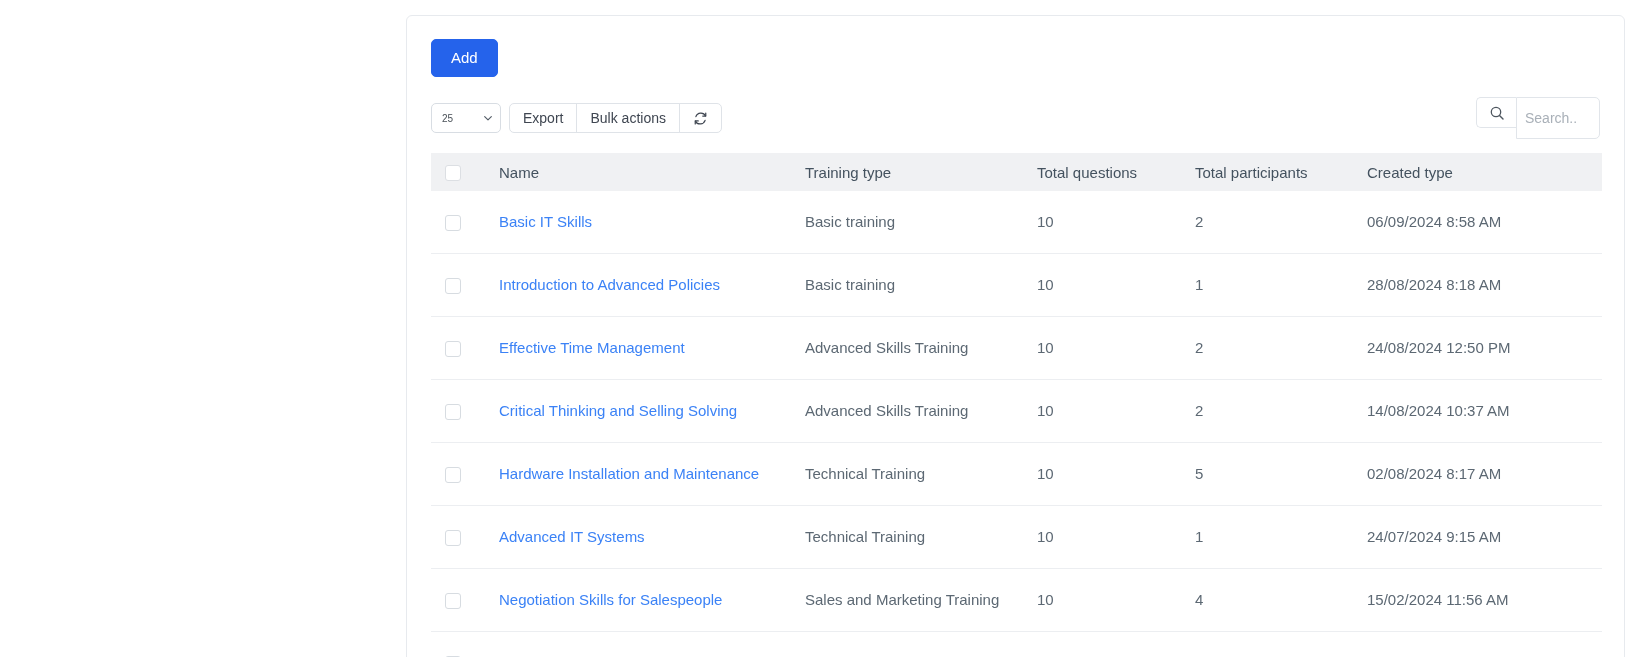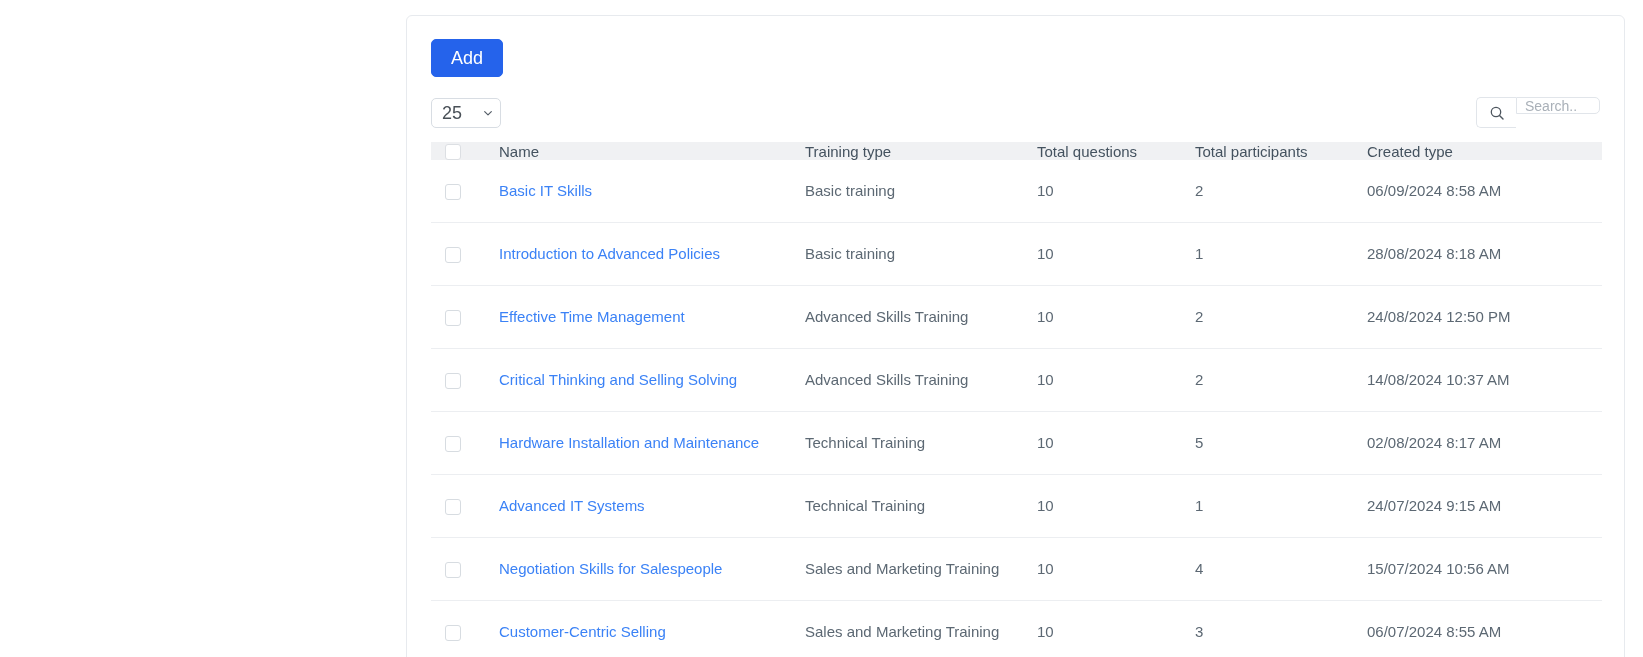--- a/index.html
+++ b/index.html
@@ -73,39 +73,39 @@
     border: 1px solid transparent;
     background: #fff;
     color: #212529;
     padding: 7px 13px;
   }
   .btn-primary {
     background: #2563eb;
     border-color: #2563eb;
     color: #ffffff;
     padding: 9px 19px;
-    font-size: 18px;
+    font-size: 15px;
     border-radius: 5px;
   }
 
   .toolbar {
     display: flex;
     align-items: center;
     justify-content: space-between;
     margin-top: 20px;
   }
   .toolbar-left {
     display: flex;
     align-items: center;
   }
   .page-size-select {
     appearance: none;
     -webkit-appearance: none;
     font-family: "Liberation Sans", sans-serif;
-    font-size: 18px;
+    font-size: 10px;
     color: #495057;
     border: 1px solid #d8dde3;
     border-radius: 5px;
     background: #fff;
     height: 30px;
     width: 70px;
     padding: 0 22px 0 10px;
     cursor: pointer;
   }
   .select-wrap { position: relative; display: inline-block; margin-right: 8px; }
@@ -158,21 +158,21 @@
     height: 31px;
     display: flex;
     align-items: center;
     justify-content: center;
     cursor: pointer;
   }
   .search-input {
     border: 1px solid #e1e5ea;
     border-top-right-radius: 5px;
     border-bottom-right-radius: 5px;
-    height: 17px;
+    height: 42px;
     width: 84px;
     font-family: "Liberation Sans", sans-serif;
     font-size: 14px;
     color: #495057;
     padding: 0 8px;
     outline: none;
   }
   .search-input::placeholder { color: #a9b0b8; }
 
   
@@ -183,21 +183,21 @@
     width: 1171px;
     border-collapse: collapse;
     table-layout: fixed;
     font-size: 15px;
   }
   table.data-table thead th {
     background: #f0f1f3;
     color: #44525f;
     font-weight: normal;
     text-align: left;
-    padding: 0 10px;
+    padding: 10px 10px;
     font-size: 15px;
     border: none;
     vertical-align: middle;
   }
   table.data-table tbody td {
     padding: 22px 10px 22px 10px;
     border-bottom: 1px solid #eceef1;
     color: #5c6873;
     vertical-align: top;
     font-size: 15px;
@@ -252,20 +252,32 @@
 
           <span class="select-wrap">
             <select class="page-size-select">
               <option>25</option>
             </select>
             <svg class="caret" viewBox="0 0 12 12">
               <path d="M2 4.3 L6 8.3 L10 4.3" fill="none" stroke="#555e68" stroke-width="1.4" stroke-linecap="round" stroke-linejoin="round"></path>
             </svg>
           </span>
 
+          <span class="btn-group">
+            <button class="btn-outline">Export</button>
+            <button class="btn-outline">Bulk actions</button>
+            <button class="btn-outline btn-icon">
+              <svg width="15" height="15" viewBox="0 0 16 16">
+                <path d="M13.4 5.2A5.6 5.6 0 0 0 3.1 6.0" fill="none" stroke="#3f4651" stroke-width="1.3" stroke-linecap="round"></path>
+                <path d="M13.6 2.2 L13.6 5.4 L10.4 5.4" fill="none" stroke="#3f4651" stroke-width="1.3" stroke-linecap="round" stroke-linejoin="round"></path>
+                <path d="M2.6 10.8A5.6 5.6 0 0 0 12.9 10.0" fill="none" stroke="#3f4651" stroke-width="1.3" stroke-linecap="round"></path>
+                <path d="M2.4 13.8 L2.4 10.6 L5.6 10.6" fill="none" stroke="#3f4651" stroke-width="1.3" stroke-linecap="round" stroke-linejoin="round"></path>
+              </svg>
+            </button>
+          </span>
         </div>
 
         <div class="search-group">
           <div class="search-icon-box">
             <svg width="16" height="16" viewBox="0 0 16 16">
               <circle cx="7" cy="7" r="4.7" fill="none" stroke="#4e565f" stroke-width="1.3"></circle>
               <path d="M10.5 10.5 L14 14" stroke="#4e565f" stroke-width="1.4" stroke-linecap="round"></path>
             </svg>
           </div>
           <input class="search-input" type="text" placeholder="Search.." style="">
@@ -356,21 +368,21 @@
               <td>24/07/2024 9:15 AM</td>
             </tr>
             <tr>
               <td class="col-check">
                 <span class="row-check"></span>
               </td>
               <td><a class="name-link">Negotiation Skills for Salespeople</a></td>
               <td>Sales and Marketing Training</td>
               <td>10</td>
               <td>4</td>
-              <td>15/07/2024 10:56 AM</td>
+              <td>15/02/2024 11:56 AM</td>
             </tr>
             <tr>
               <td class="col-check">
                 <span class="row-check"></span>
               </td>
               <td><a class="name-link">Customer-Centric Selling</a></td>
               <td>Sales and Marketing Training</td>
               <td>10</td>
               <td>3</td>
               <td>06/07/2024 8:55 AM</td>

